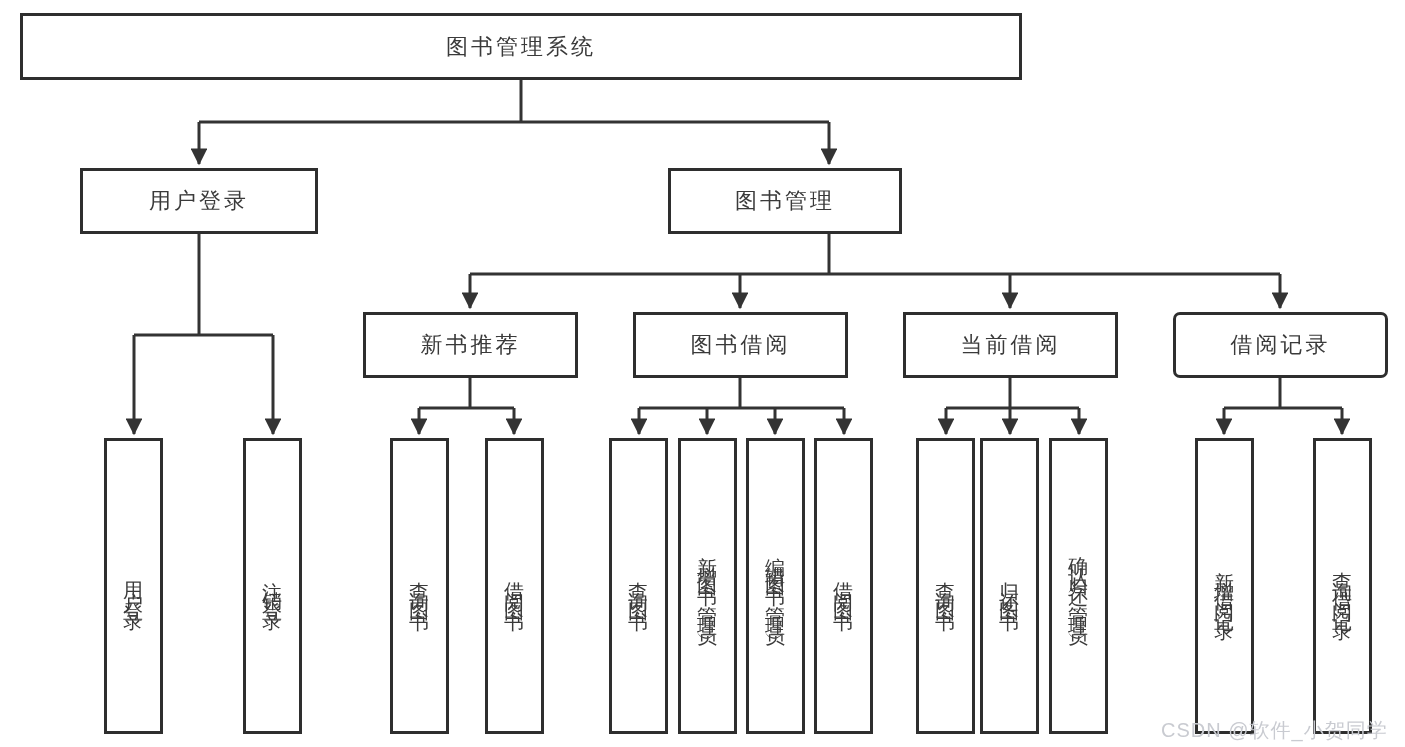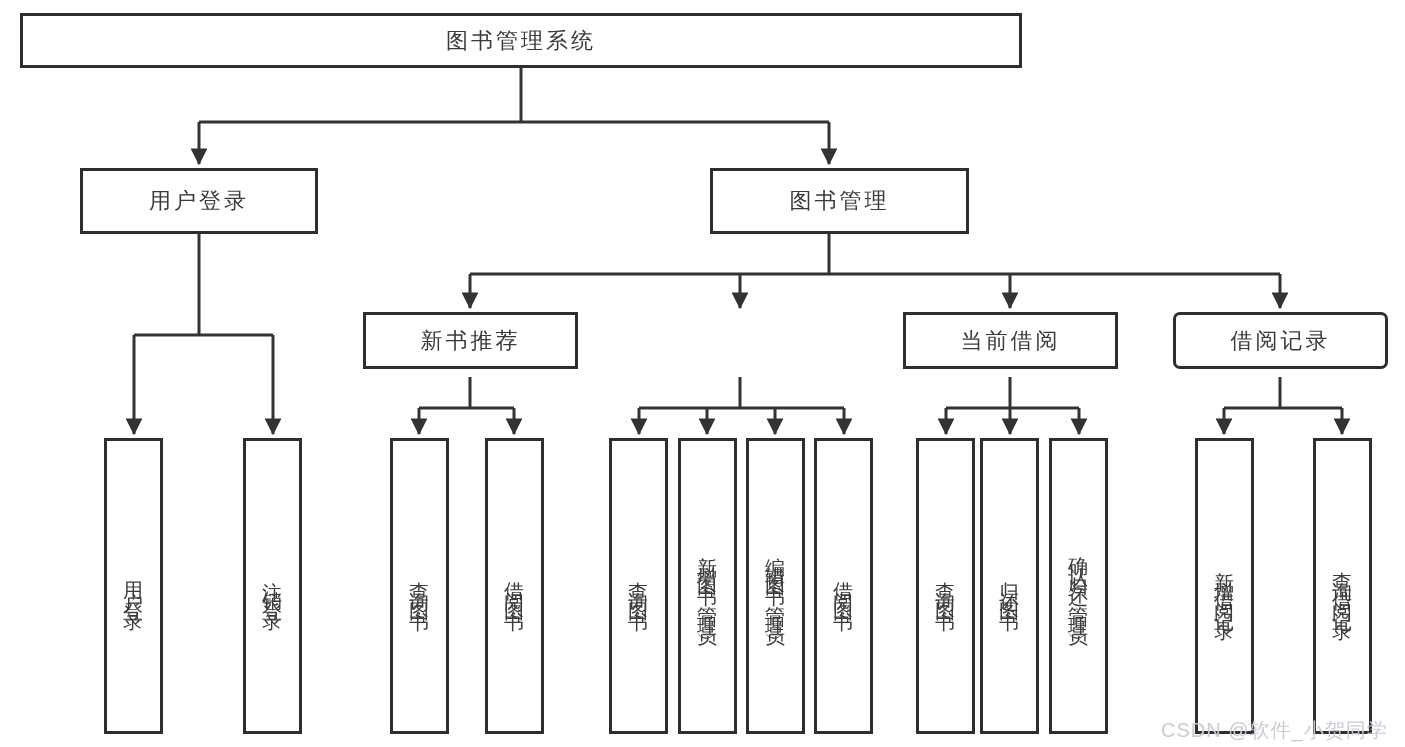--- a/index.html
+++ b/index.html
@@ -22,24 +22,24 @@
   .box{
     position:absolute;
     box-sizing:border-box;
     border:3px solid var(--border);
     background:#ffffff;
     display:flex;align-items:center;justify-content:center;
     color:var(--text);
     z-index:2;
   }
   .hlabel{font-size:22px;letter-spacing:3px;white-space:nowrap;}
-  .root{left:20px;top:13px;width:1002px;height:55px;}
+  .root{left:20px;top:13px;width:1002px;height:67px;}
   .l2a{left:80px;top:168px;width:238px;height:66px;}
-  .l2b{left:710px;top:168px;width:259px;height:66px;}
-  .l3{top:312px;width:215px;height:57px;}
+  .l2b{left:668px;top:168px;width:234px;height:66px;}
+  .l3{top:312px;width:215px;height:66px;}
   .l3a{left:363px;} .l3b{left:633px;} .l3c{left:903px;} .l3d{left:1173px;border-radius:7px;}
   .leaf{top:438px;width:59px;height:296px;}
   .vtext{
     writing-mode:vertical-rl;
     font-size:20px;
     letter-spacing:10px;
     line-height:1;
     white-space:nowrap;
   }
   .la{left:104px;}  .lb{left:243px;}
@@ -120,20 +120,23 @@
   <div class="box l2a">
     <span class="hlabel">用户登录</span>
   </div>
   <div class="box l2b">
     <span class="hlabel">图书管理</span>
   </div>
 
   <div class="box l3 l3a">
     <span class="hlabel">新书推荐</span>
   </div>
+  <div class="box l3 l3b">
+    <span class="hlabel">图书借阅</span>
+  </div>
   <div class="box l3 l3c">
     <span class="hlabel">当前借阅</span>
   </div>
   <div class="box l3 l3d">
     <span class="hlabel">借阅记录</span>
   </div>
 
   <div class="box leaf la">
     <span class="vtext">用户登录</span>
   </div>

